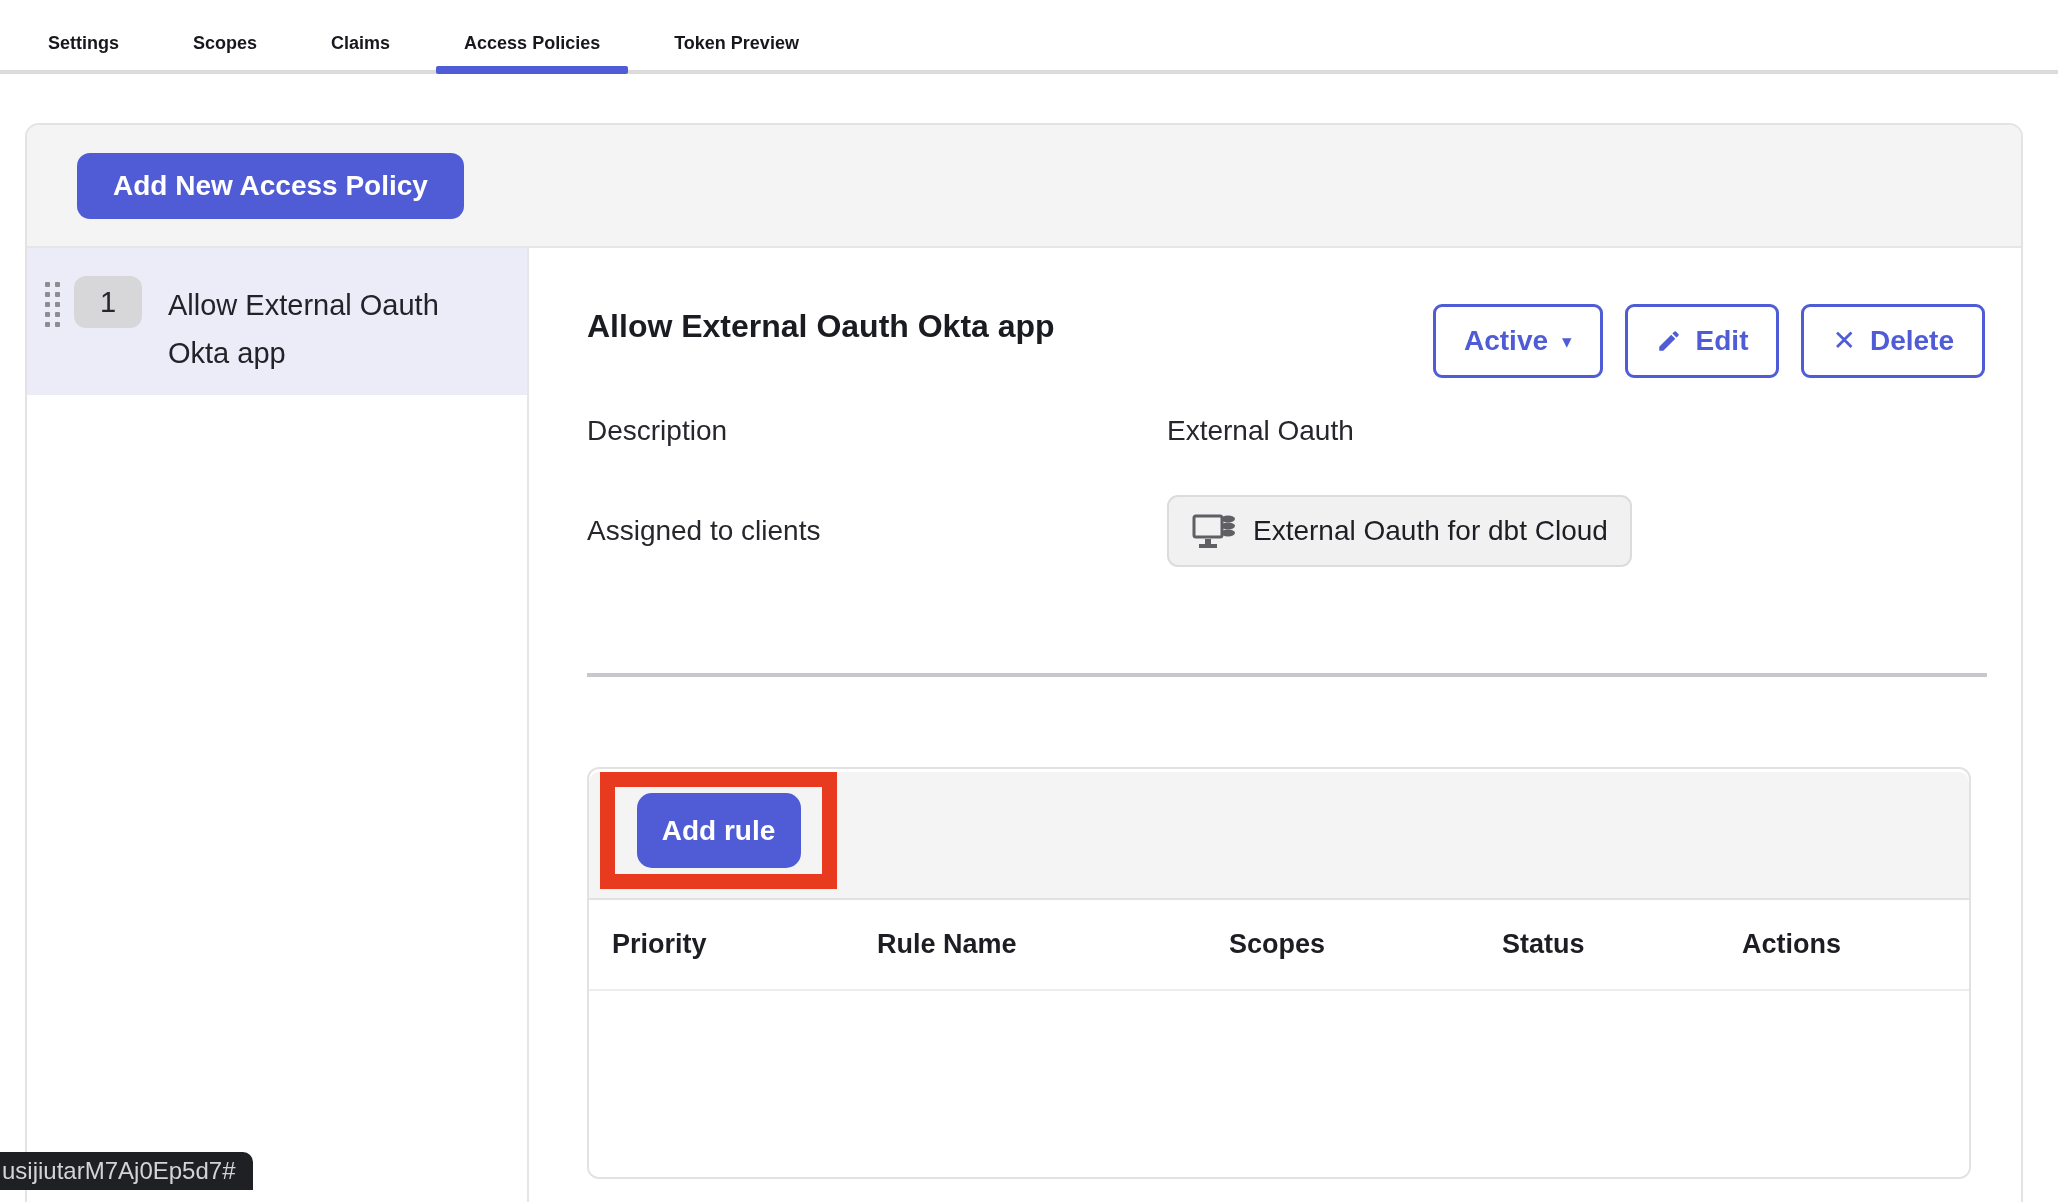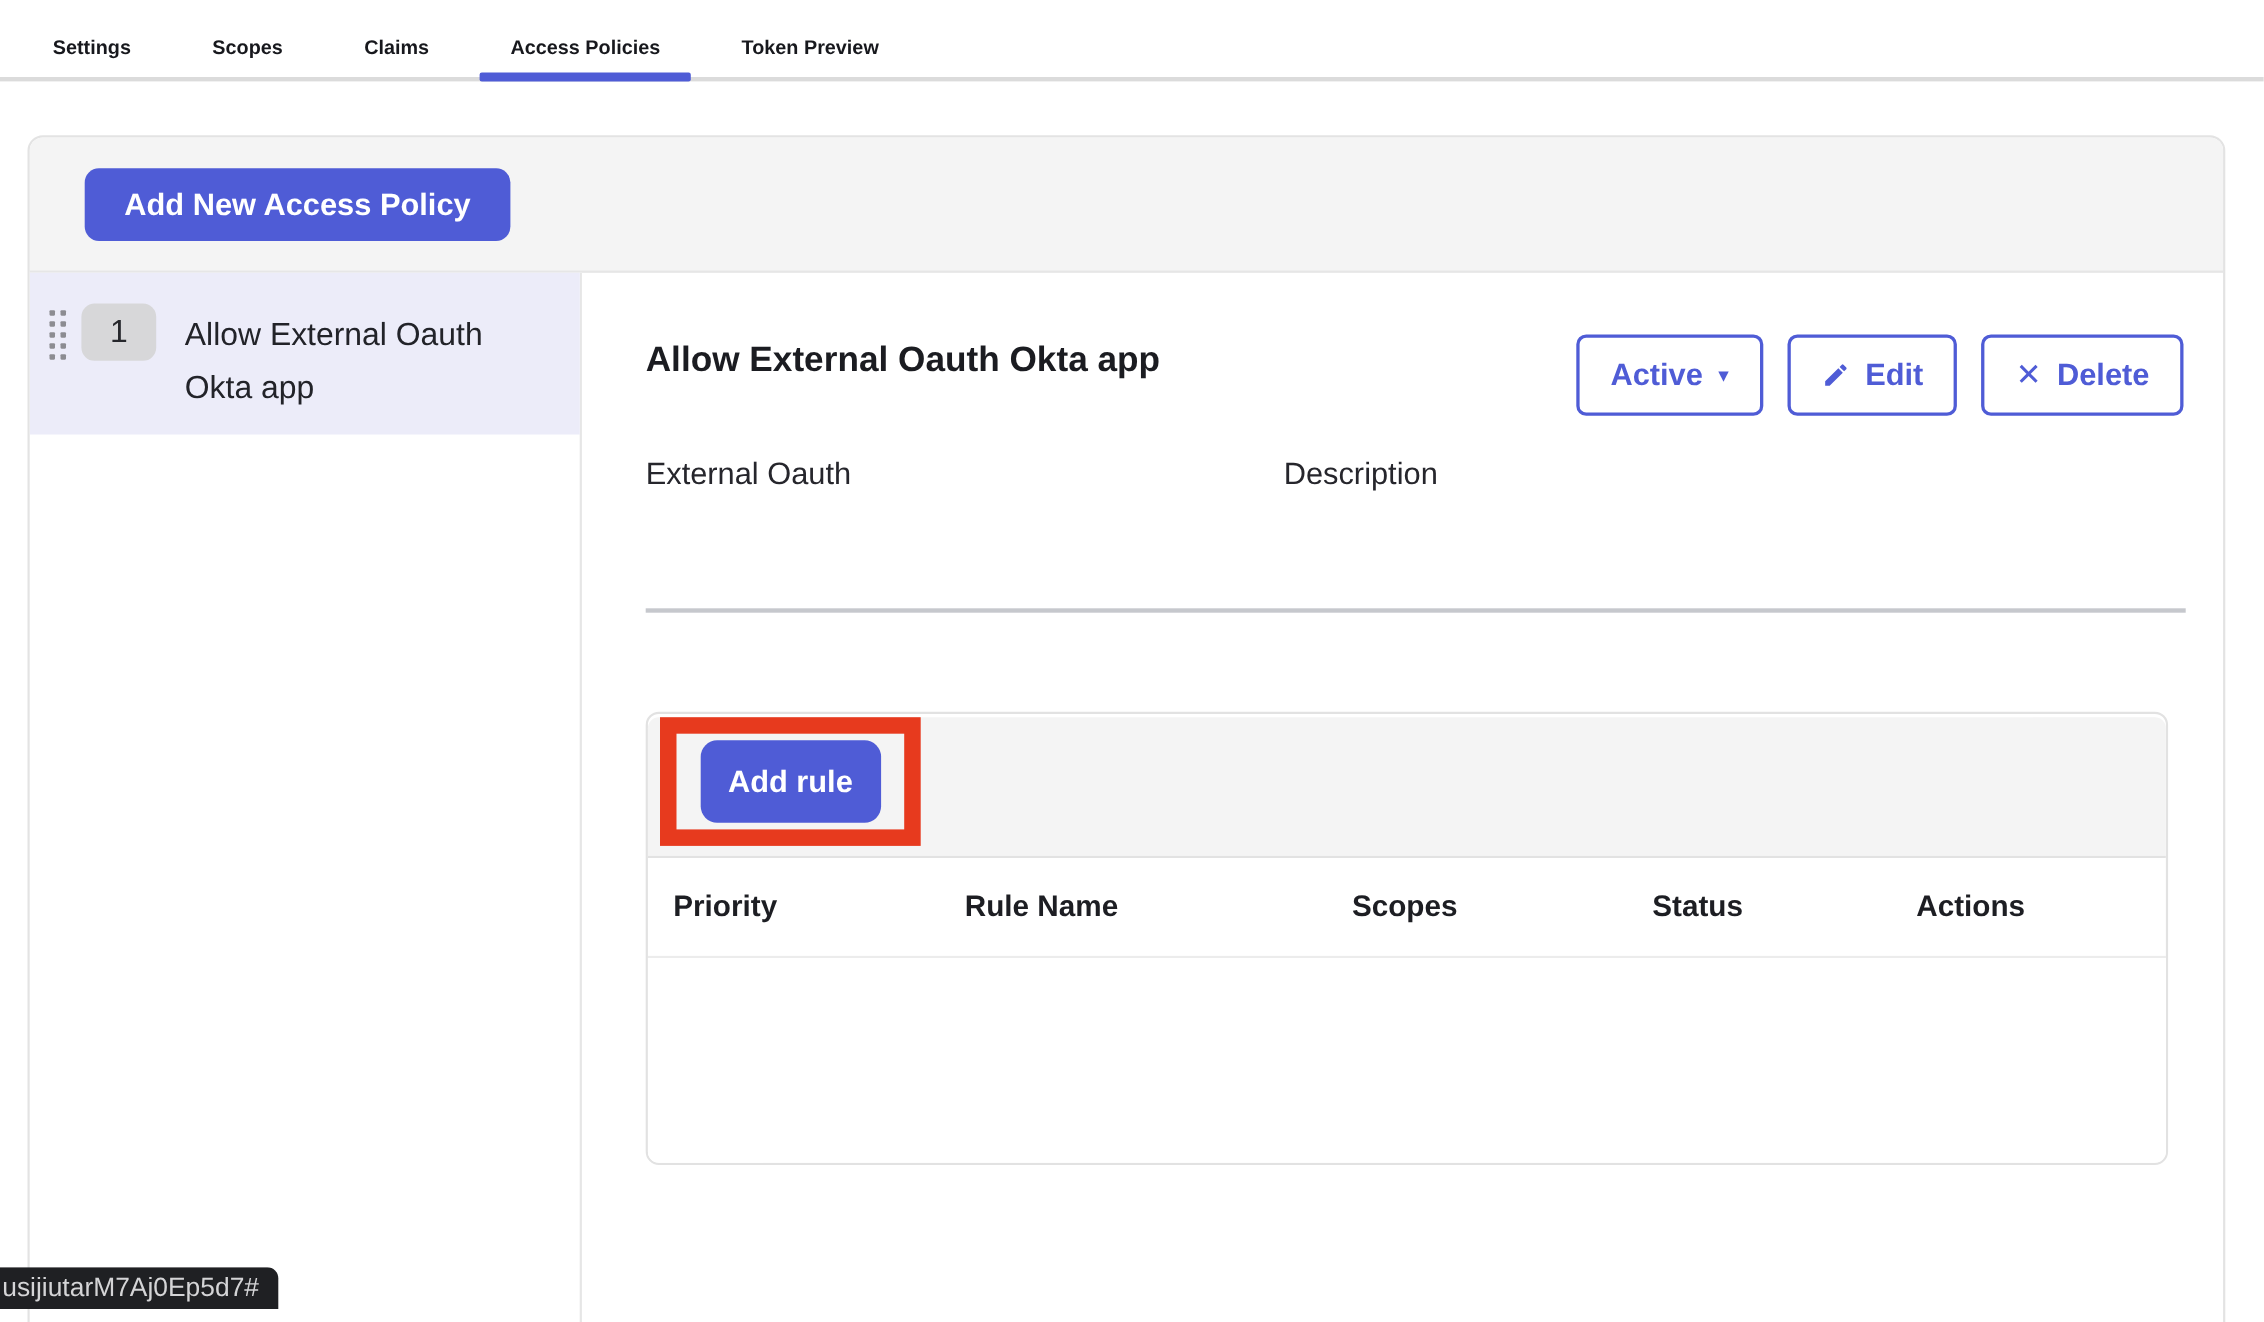--- a/index.html
+++ b/index.html
@@ -183,24 +183,42 @@
             <span>Edit</span>
           </button>
           <button class="btn-outline">
             <span class="x-glyph">✕</span>
             <span>Delete</span>
           </button>
         </div>
       </div>
 
       <div class="detail-row first">
+        <span>Description</span>
         <span>External Oauth</span>
-        <span>Description</span>
-      </div>
-
+      </div>
+
+      <div class="detail-row second">
+        <span>Assigned to clients</span>
+        <span class="chip">
+          <svg class="icon-svg" width="46" height="40" viewBox="0 0 46 40">
+            <g fill="none" stroke="#5f5f64" stroke-width="3">
+              <rect x="3" y="5" width="28" height="21" rx="2"></rect>
+            </g>
+            <rect x="14" y="28" width="6" height="5" fill="#5f5f64"></rect>
+            <rect x="8" y="33" width="18" height="4" fill="#5f5f64"></rect>
+            <g fill="#5f5f64">
+              <ellipse cx="37" cy="8" rx="7" ry="3.4"></ellipse>
+              <ellipse cx="37" cy="15" rx="7" ry="3.4"></ellipse>
+              <ellipse cx="37" cy="22" rx="7" ry="3.4"></ellipse>
+            </g>
+          </svg>
+          <span>External Oauth for dbt Cloud</span>
+        </span>
+      </div>
 
       <hr class="divider">
 
       <section class="rules-panel">
         <div class="rules-header">
           <div class="red-box">
             <button class="btn-add-rule">Add rule</button>
           </div>
         </div>
         <div class="rules-columns">

